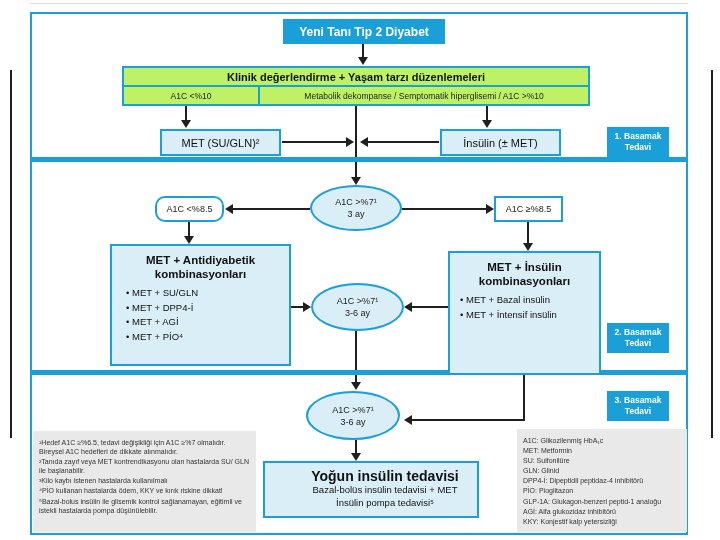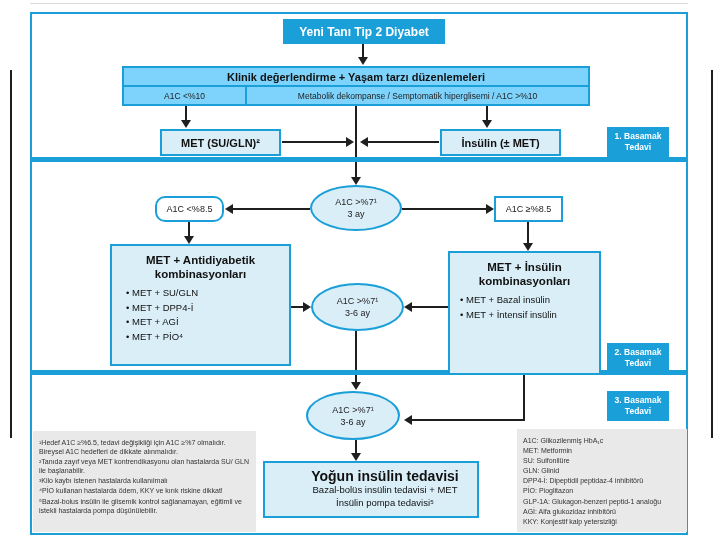--- a/index.html
+++ b/index.html
@@ -8,30 +8,30 @@
 
   .edge-line{position:absolute;width:2px;background:#1f1f1f;}
   .top-hairline{position:absolute;height:1px;background:#d9d9d9;}
 
   .frame{position:absolute;left:30px;top:12px;width:658px;height:523px;border:2px solid var(--accent,#1B9FD9);background:#ffffff;}
   .divider{position:absolute;height:5px;background:var(--accent,#1B9FD9);}
 
   .title-box{position:absolute;left:283px;top:19px;width:162px;height:25px;background:var(--accent,#1B9FD9);
     color:#ffffff;font-weight:bold;font-size:12px;display:flex;align-items:center;justify-content:center;}
 
-  .clin-table{position:absolute;left:122px;top:66px;width:468px;height:40px;border:2px solid var(--accent,#1B9FD9);background:#7dd3fc;}
+  .clin-table{position:absolute;left:122px;top:66px;width:468px;height:40px;border:2px solid var(--accent,#1B9FD9);background:#bef264;}
   .clin-header{height:19px;border-bottom:2px solid var(--accent,#1B9FD9);font-weight:bold;font-size:11px;color:#111;
     display:flex;align-items:center;justify-content:center;}
   .clin-row{display:flex;height:17px;}
-  .clin-cell-l{width:123px;border-right:2px solid var(--accent,#1B9FD9);font-size:8.5px;color:#222;
+  .clin-cell-l{width:136px;border-right:2px solid var(--accent,#1B9FD9);font-size:8.5px;color:#222;
     display:flex;align-items:center;justify-content:center;}
   .clin-cell-r{flex:1;font-size:8.5px;color:#222;display:flex;align-items:center;justify-content:center;}
 
   .small-blue-box{position:absolute;border:2px solid var(--accent,#1B9FD9);background:var(--light-blue,#DAEEF8);
-    font-weight:bold;font-size:11px;color:#111;display:flex;align-items:center;justify-content:center;}
+    font-weight:normal;font-size:11px;color:#111;display:flex;align-items:center;justify-content:center;}
   .branch-box{position:absolute;border:2px solid var(--accent,#1B9FD9);background:#ffffff;
     font-size:9px;color:#222;display:flex;align-items:center;justify-content:center;}
 
   .stage-label{position:absolute;width:62px;height:30px;background:var(--accent,#1B9FD9);color:#ffffff;
     font-weight:bold;font-size:8.5px;line-height:11px;display:flex;flex-direction:column;align-items:center;justify-content:center;}
 
   .ellipse{position:absolute;border:2px solid var(--accent,#1B9FD9);background:var(--light-blue,#DAEEF8);
     border-radius:50%;display:flex;flex-direction:column;align-items:center;justify-content:center;
     font-size:9px;color:#222;line-height:12px;}
 
@@ -165,21 +165,21 @@
       <div class="li">MET + Bazal insülin</div>
       <div class="li">MET + İntensif insülin</div>
     </div>
   </div>
 
   <div class="ellipse" style="left:311px;top:283px;width:93px;height:48px;">
     <span>A1C &gt;%7¹</span>
     <span>3-6 ay</span>
   </div>
 
-  <div class="stage-label" style="left:607px;top:343px;">
+  <div class="stage-label" style="left:607px;top:323px;">
     <span>2. Basamak</span>
     <span>Tedavi</span>
   </div>
 
   <div class="ellipse" style="left:306px;top:391px;width:94px;height:49px;">
     <span>A1C &gt;%7¹</span>
     <span>3-6 ay</span>
   </div>
 
   <div class="stage-label" style="left:607px;top:391px;">

